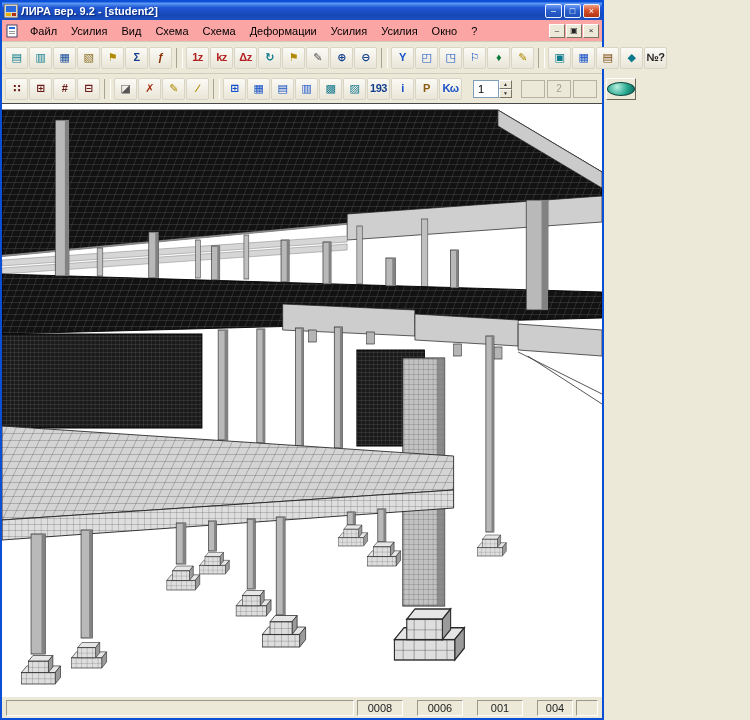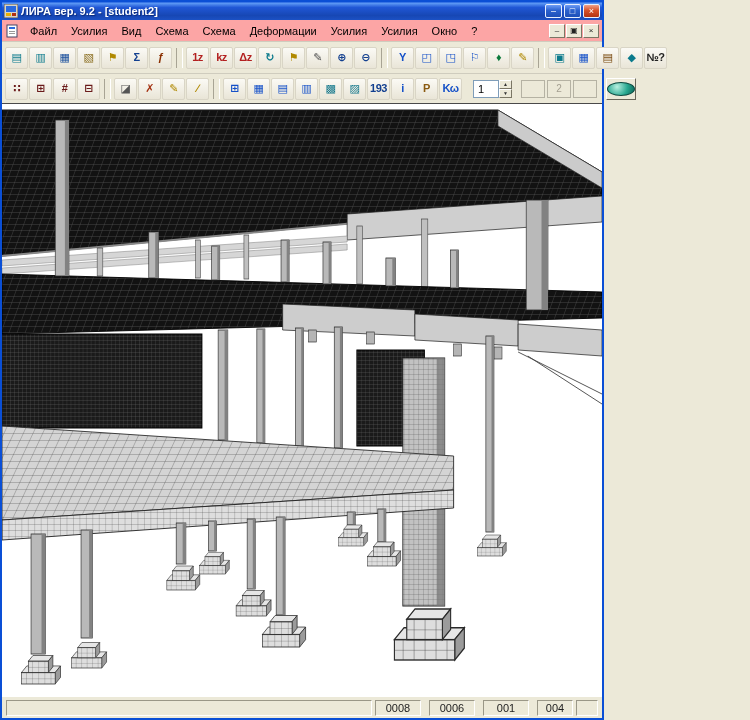--- a/index.html
+++ b/index.html
@@ -472,21 +472,21 @@
         <use href="#ftg" transform="translate(433,442) scale(0.7)"></use>
         <use href="#ftg" transform="translate(471,462) scale(0.8)"></use>
         <use href="#ftg" transform="translate(605,452) scale(0.7)"></use>
         <use href="#ftg" transform="translate(524,556) scale(1.7)"></use>
       </g>
     </svg>
   </div>
 
   <div class="statusbar">
     <span class="status-long"></span>
-    <span style="display:flex;gap:8px">
+    <span style="display:flex;gap:14px">
         <span class="status-cell">0008</span>
         <span class="status-cell">0006</span>
         <span class="status-cell">001</span>
         <span class="status-cell">004</span>
       </span>
     <span class="status-end"></span>
   </div>
 
 </div>
 

